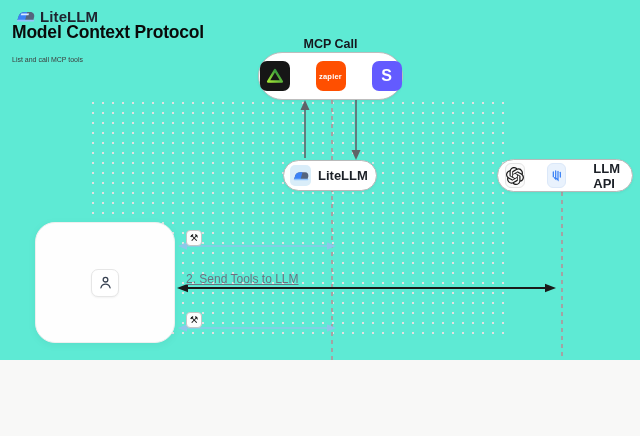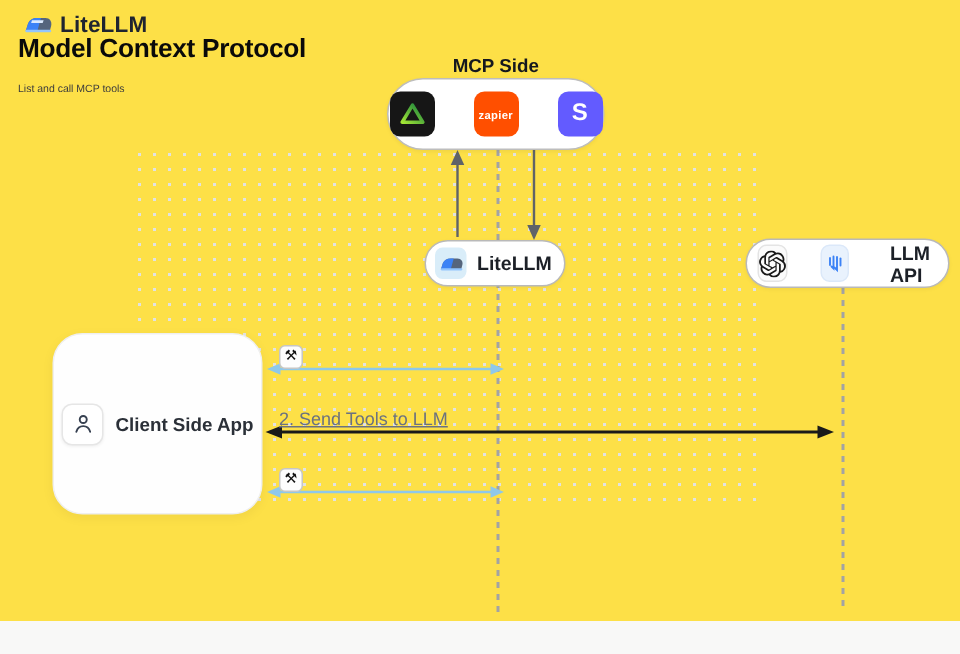--- a/index.html
+++ b/index.html
@@ -1,16 +1,16 @@
 <!DOCTYPE html>
 <html><head>
 <meta charset="utf-8">
 <style>
   html,body{margin:0;padding:0;background:#f8f8f7;font-family:"Liberation Sans","DejaVu Sans",sans-serif;}
-  .canvas{position:relative;width:640px;height:414px;background:#fde047;overflow:hidden;}
+  .canvas{position:relative;width:640px;height:360px;background:#5eead4;overflow:hidden;}
 
   
   .dots{position:absolute;left:88px;top:98px;width:416px;height:240px;
         background-image:radial-gradient(#e2e2e2 1.1px,transparent 1.2px);
         background-size:10px 10px;pointer-events:none;}
 
   .wires{position:absolute;left:0;top:0;}
 
   
   .brand{position:absolute;left:16px;top:8px;display:flex;align-items:center;gap:5px;}
@@ -95,21 +95,21 @@
       <path d="M2 18 L4.5 10 C6 5.5 10 3.5 15 3.5 H19 L15 18 Z" fill="#3b82f6"></path>
       <path d="M9 6 H22 L21 9 H8 Z" fill="#dbeafe"></path>
       <rect x="1.5" y="16.5" width="29" height="3" rx="1.5" fill="#93c5fd"></rect>
     </svg>
     <span class="name">LiteLLM</span>
   </div>
 
   <div class="page-title">Model Context Protocol</div>
   <div class="page-subtitle">List and call MCP tools</div>
 
-  <div class="mcp-label">MCP Side</div>
+  <div class="mcp-label">MCP Call</div>
   <div class="mcp-box">
     <div class="tool-ic tri">
       <svg width="22" height="22" viewBox="0 0 24 24">
         <defs>
           <linearGradient id="gtri" x1="0" y1="1" x2="1" y2="0">
             <stop offset="0" stop-color="#a3e635"></stop>
               <stop offset="1" stop-color="#15803d"></stop>
           </linearGradient>
         </defs>
         <path d="M12 5.5 L19.5 18 H4.5 Z" fill="none" stroke="url(#gtri)" stroke-width="2.6" stroke-linejoin="round"></path>
@@ -151,21 +151,20 @@
     <span class="nlabel">LLM API</span>
   </div>
 
   <div class="node client-node">
     <span class="nicon">
       <svg width="17" height="17" viewBox="0 0 24 24" fill="none" stroke="#374151" stroke-width="1.8" stroke-linecap="round">
         <circle cx="12" cy="8" r="3.3"></circle>
         <path d="M5.5 19.5 c1.1-3.8 3.6-5.3 6.5-5.3 s5.4 1.5 6.5 5.3"></path>
       </svg>
     </span>
-    <span class="nlabel">Client Side App</span>
   </div>
 
   <div class="step-label" style="left:186px;top:230px;">
     <span class="tool-chip">⚒</span>
   </div>
 
   <div class="step-label gray" style="left:186px;top:272px;">
     <span>2. Send Tools to LLM</span>
   </div>
 

